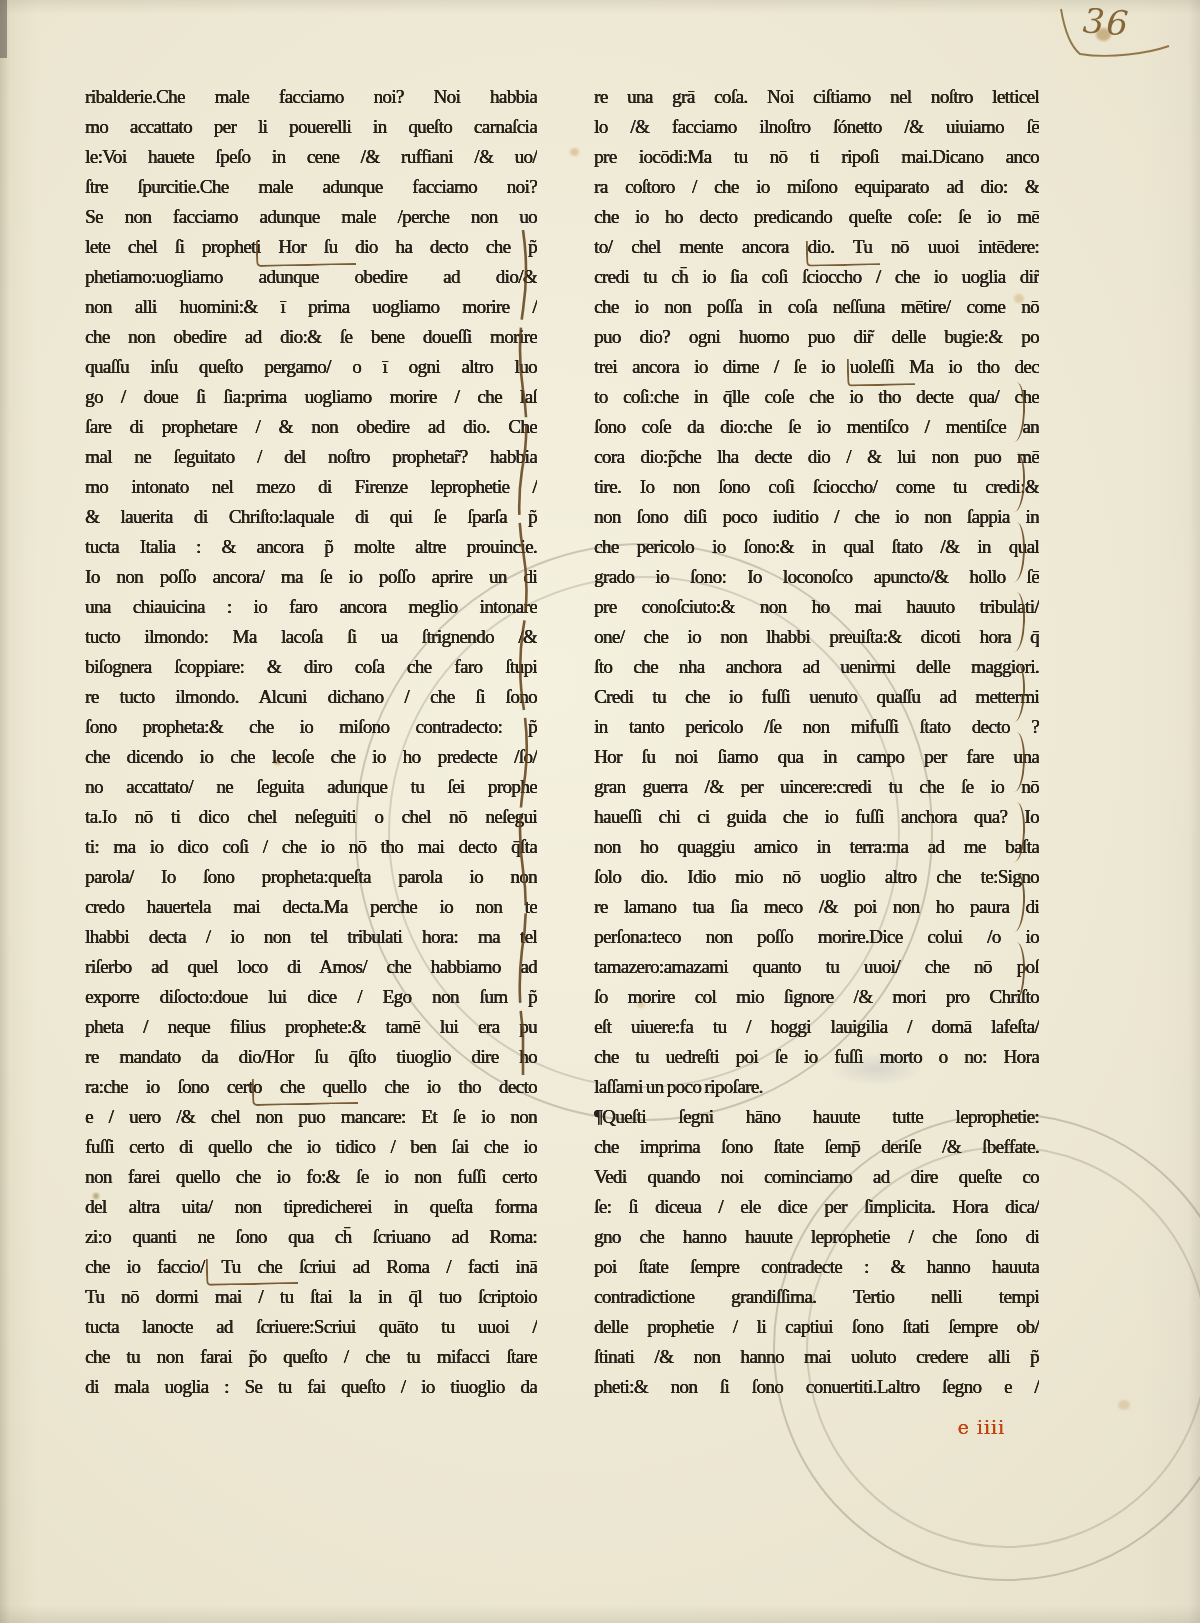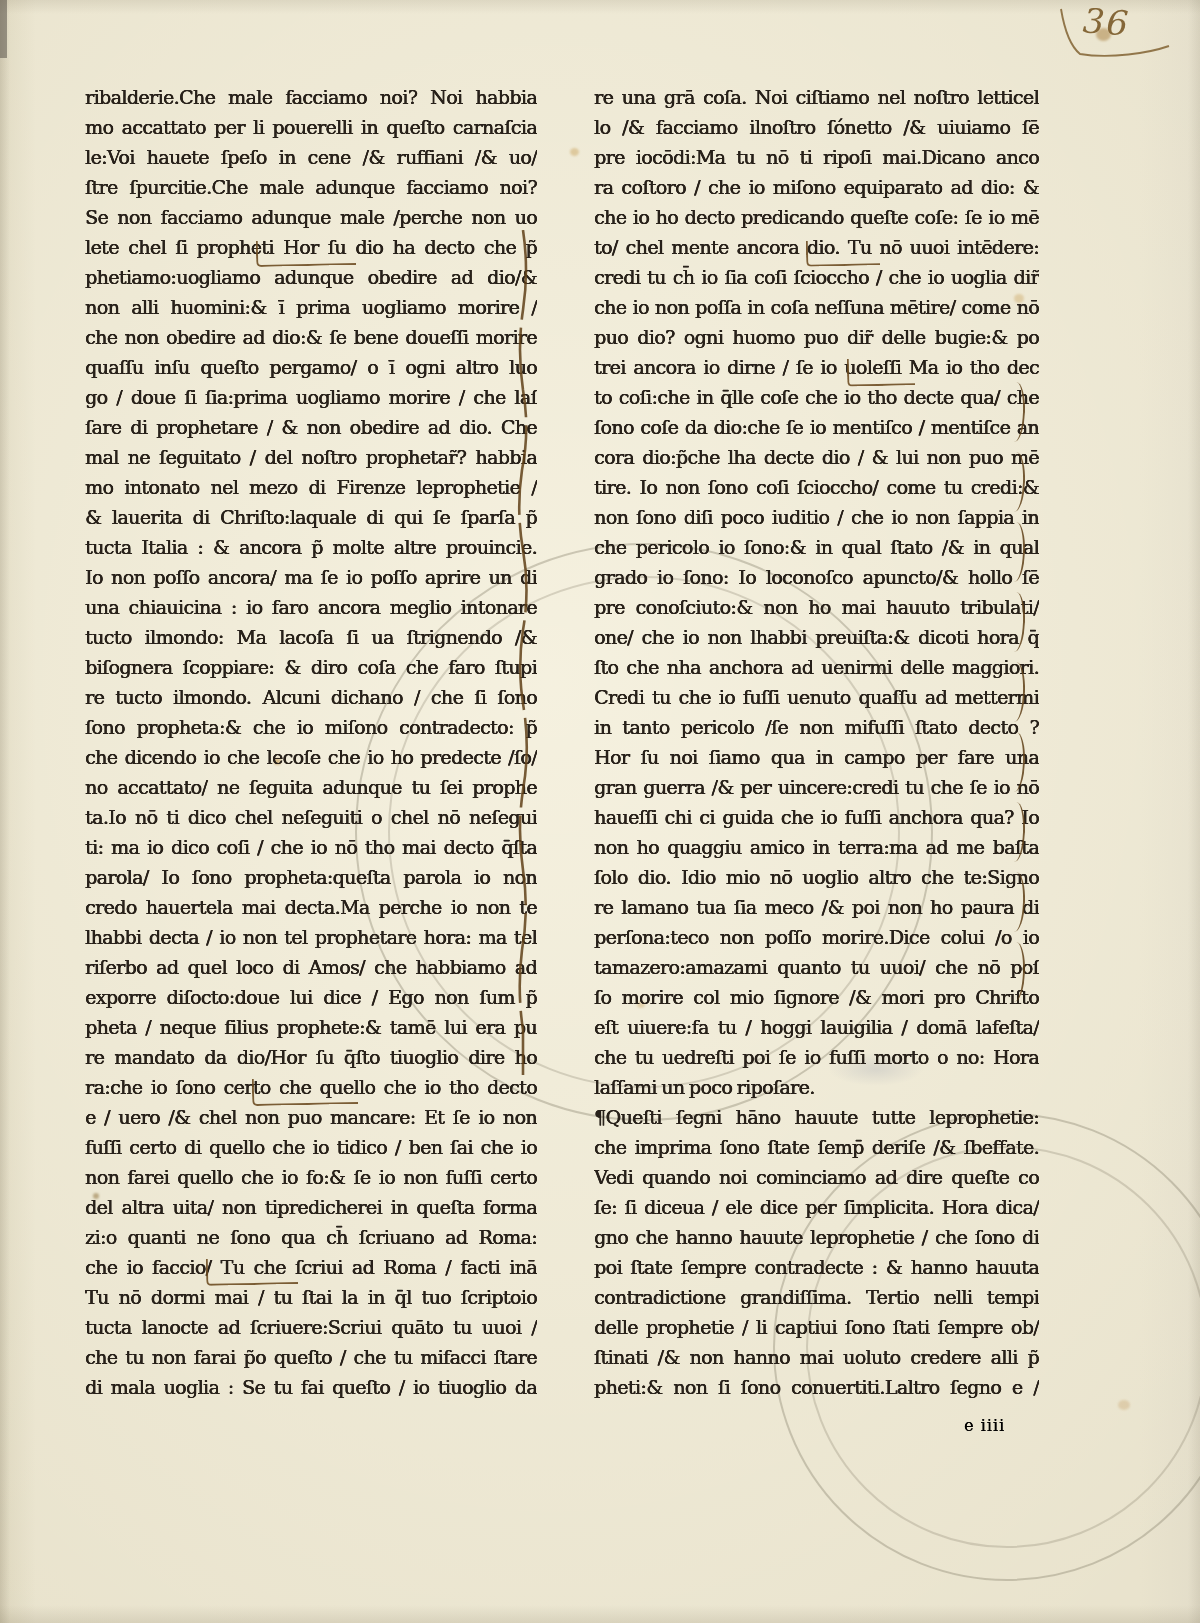--- a/index.html
+++ b/index.html
@@ -14,34 +14,34 @@
     background:
       linear-gradient(180deg, rgba(120,110,85,.14) 0, rgba(0,0,0,0) 14px),
       linear-gradient(0deg, rgba(120,110,85,.16) 0, rgba(0,0,0,0) 18px),
       linear-gradient(90deg, rgba(110,100,78,.18) 0, rgba(0,0,0,0) 10px),
       linear-gradient(270deg, rgba(130,122,100,.14) 0, rgba(0,0,0,0) 12px);}
   .corner-notch{position:absolute;left:0;top:0;width:7px;height:58px;background:#5a544a;opacity:.55;}
 
   
   .col{position:absolute;top:82px;color:#28211a;font-size:19px;line-height:30px;
        letter-spacing:-.6px;word-spacing:-1px;font-variant-ligatures:none;
-       text-shadow:.4px 0 0 currentColor, 0 .2px 0 currentColor;}
+       text-shadow:.4px 0 0 currentColor, 0 .2px 0 currentColor;font-family:Liberation Serif, serif;}
   .col-left{left:85px;width:452px;}
   .col-right{left:555px;width:445px;margin-left:39px;}
   .line{height:30px;overflow:hidden;text-align:justify;text-align-last:justify;}
   .line.short{text-align-last:left;}
 
   
   .folio{position:absolute;left:1083px;top:2px;font-size:34px;font-style:italic;
          color:#7a5a28;transform:rotate(4deg);letter-spacing:2px;opacity:.9;}
   .folio-flourish{position:absolute;left:1054px;top:6px;}
 
   
   .signature{position:absolute;left:905px;top:1416px;width:100px;text-align:right;
-             color:#000000;font-size:16px;letter-spacing:1px;
+             color:#c2410c;font-size:19px;letter-spacing:1px;
              text-shadow:.4px 0 0 currentColor;}
 
   
   .mark{position:absolute;border-left:2.6px solid #6b4a1f;border-bottom:2.6px solid #6b4a1f;
         border-bottom-left-radius:5px;opacity:.88;transform:rotate(-1.2deg);}
   .mark-1{left:256px;top:240px;width:98px;height:24px;}
   .mark-2{left:252px;top:1078px;width:104px;height:25px;}
   .mark-3{left:206px;top:1258px;width:90px;height:25px;}
   .mark-4{left:806px;top:240px;width:72px;height:24px;}
   .mark-5{left:847px;top:358px;width:66px;height:26px;}
@@ -119,21 +119,21 @@
     <div class="line">tucto ilmondo: Ma lacoſa ſi ua ſtrignendo /&amp;</div>
     <div class="line">biſognera ſcoppiare: &amp; diro coſa che faro ſtupi</div>
     <div class="line">re tucto ilmondo. Alcuni dichano / che ſi ſono</div>
     <div class="line">ſono propheta:&amp; che io miſono contradecto: p̃</div>
     <div class="line">che dicendo io che lecoſe che io ho predecte /ſo/</div>
     <div class="line">no accattato/ ne ſeguita adunque tu ſei prophe</div>
     <div class="line">ta.Io nō ti dico chel neſeguiti o chel nō neſegui</div>
     <div class="line">ti: ma io dico coſi / che io nō tho mai decto q̄ſta</div>
     <div class="line">parola/ Io ſono propheta:queſta parola io non</div>
     <div class="line">credo hauertela mai decta.Ma perche io non te</div>
-    <div class="line">lhabbi decta / io non tel prophetare hora: ma tel</div>
+    <div class="line">lhabbi decta / io non tel tribulati hora: ma tel</div>
     <div class="line">riſerbo ad quel loco di Amos/ che habbiamo ad</div>
     <div class="line">exporre diſocto:doue lui dice / Ego non ſum p̃</div>
     <div class="line">pheta / neque filius prophete:&amp; tamē lui era pu</div>
     <div class="line">re mandato da dio/Hor ſu q̄ſto tiuoglio dire ho</div>
     <div class="line">ra:che io ſono certo che quello che io tho decto</div>
     <div class="line">e / uero /&amp; chel non puo mancare: Et ſe io non</div>
     <div class="line">fuſſi certo di quello che io tidico / ben ſai che io</div>
     <div class="line">non farei quello che io fo:&amp; ſe io non fuſſi certo</div>
     <div class="line">del altra uita/ non tipredicherei in queſta forma</div>
     <div class="line">zi:o quanti ne ſono qua ch̄ ſcriuano ad Roma:</div>

